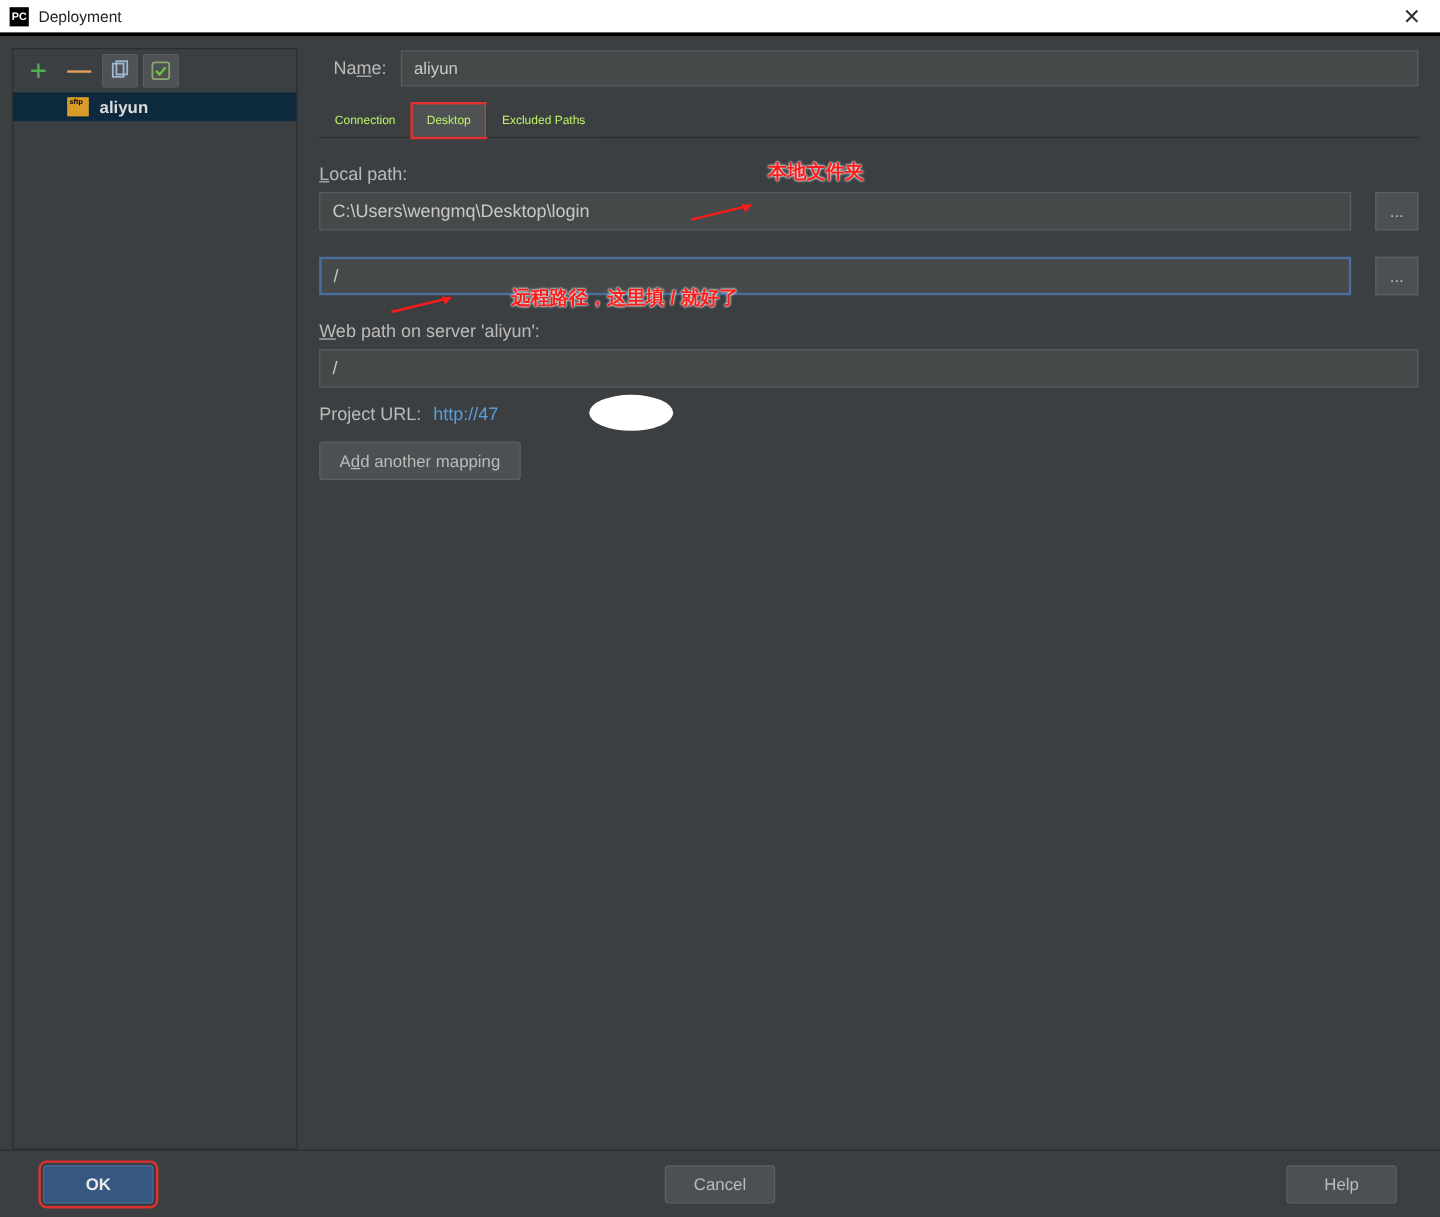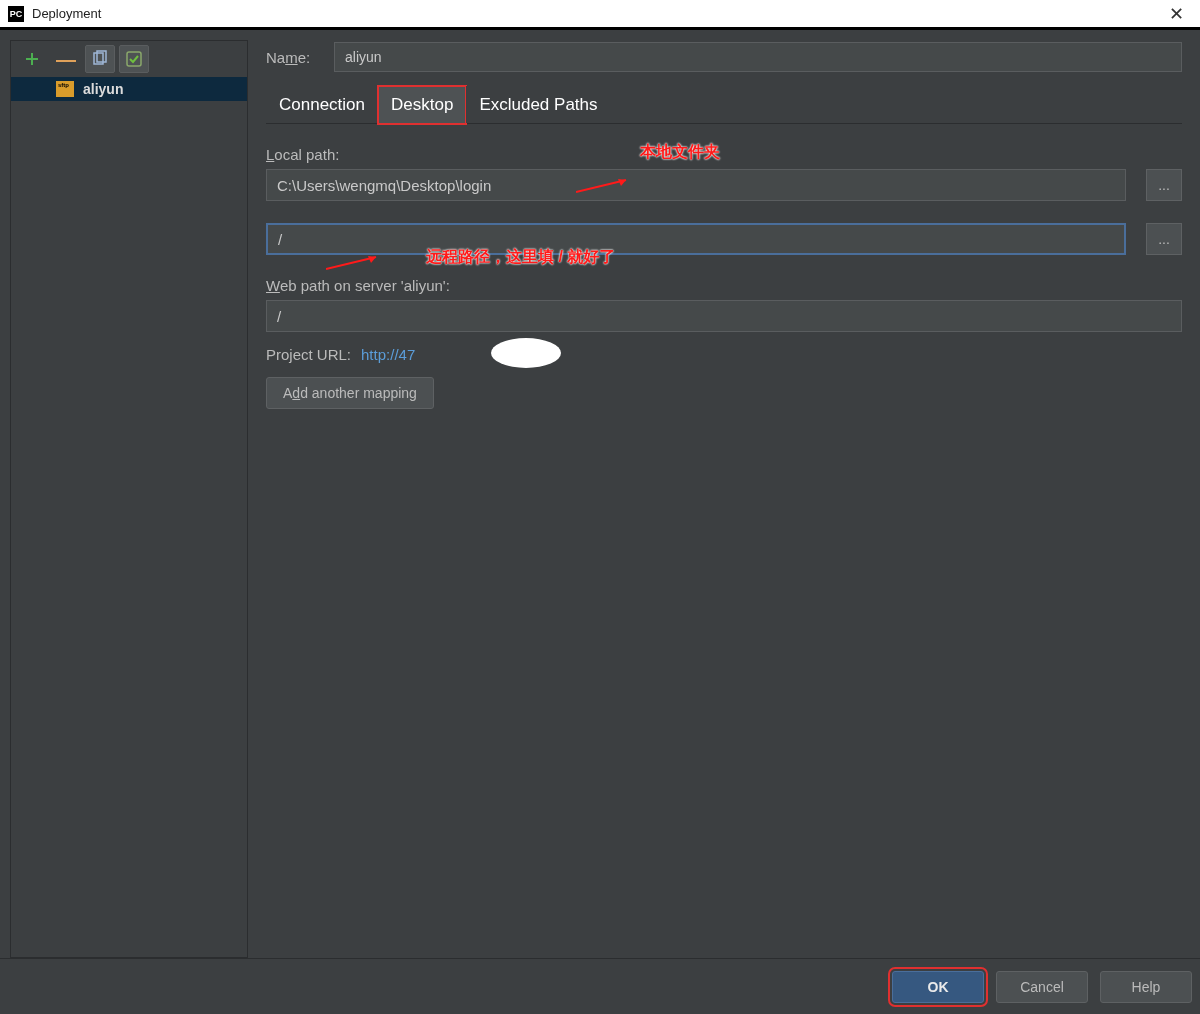--- a/index.html
+++ b/index.html
@@ -81,39 +81,40 @@
     }
     .name-row {
       display: flex;
       align-items: center;
       margin-bottom: 14px;
     }
     .name-label {
       width: 68px;
       font-size: 15px;
       color: #bbbbbb;
+      text-align: center;
     }
     .name-label .underline { text-decoration: underline; }
     .name-input {
       flex: 1;
       height: 30px;
       background: #45494a;
       border: 1px solid #5a5d5f;
       color: #c9c9c9;
       padding: 0 10px;
       font-size: 14px;
     }
     .tabs {
       display: flex;
       border-bottom: 1px solid #2b2d2f;
     }
     .tab {
       padding: 8px 12px;
-      font-size: 17px;
-      color: #ffffff;
+      font-size: 10px;
+      color: #bef264;
       cursor: pointer;
       background: #3c3f41;
       border: 1px solid transparent;
       border-bottom: none;
     }
     .tab.active {
       background: #4e5254;
       border: 1px solid #5e6163;
       border-bottom: 1px solid #4e5254;
       margin-bottom: -1px;
@@ -181,22 +182,22 @@
     .url-label { color:#bbbbbb; }
     .url-link { color:#5b9dd9; cursor:pointer; position:relative; }
     .url-mask {
       position:absolute; left:72px; top:-8px; width:70px; height:30px;
       background:#fff; border-radius: 50% / 50%;
     }
     .add-mapping-row { margin-top: 14px; }
     .footer {
       position:absolute; bottom:0; left:0; right:0;
       height:56px;
-      display:flex; align-items:center; justify-content:flex-end;
-      gap:12px; padding:0 8px;
+      display:flex; align-items:center; justify-content:space-between;
+      gap:12px; padding:0 36px;
       border-top: 1px solid #2b2d2f;
     }
     .footer .btn {
       width: 92px; height:32px; text-align:center;
       display:flex; align-items:center; justify-content:center;
     }
     .btn.primary {
       background: #365880;
       border-color: #4a6e9b;
       color: #eaeaea;

